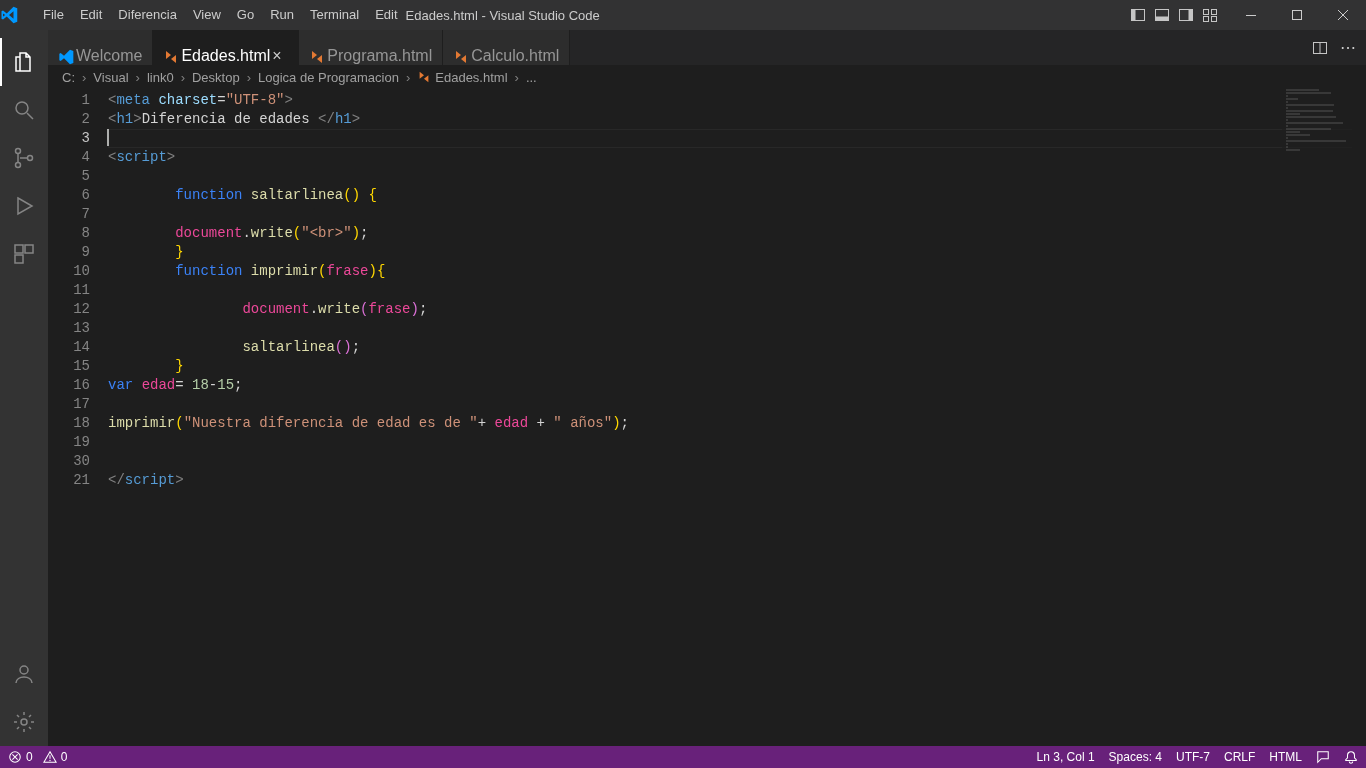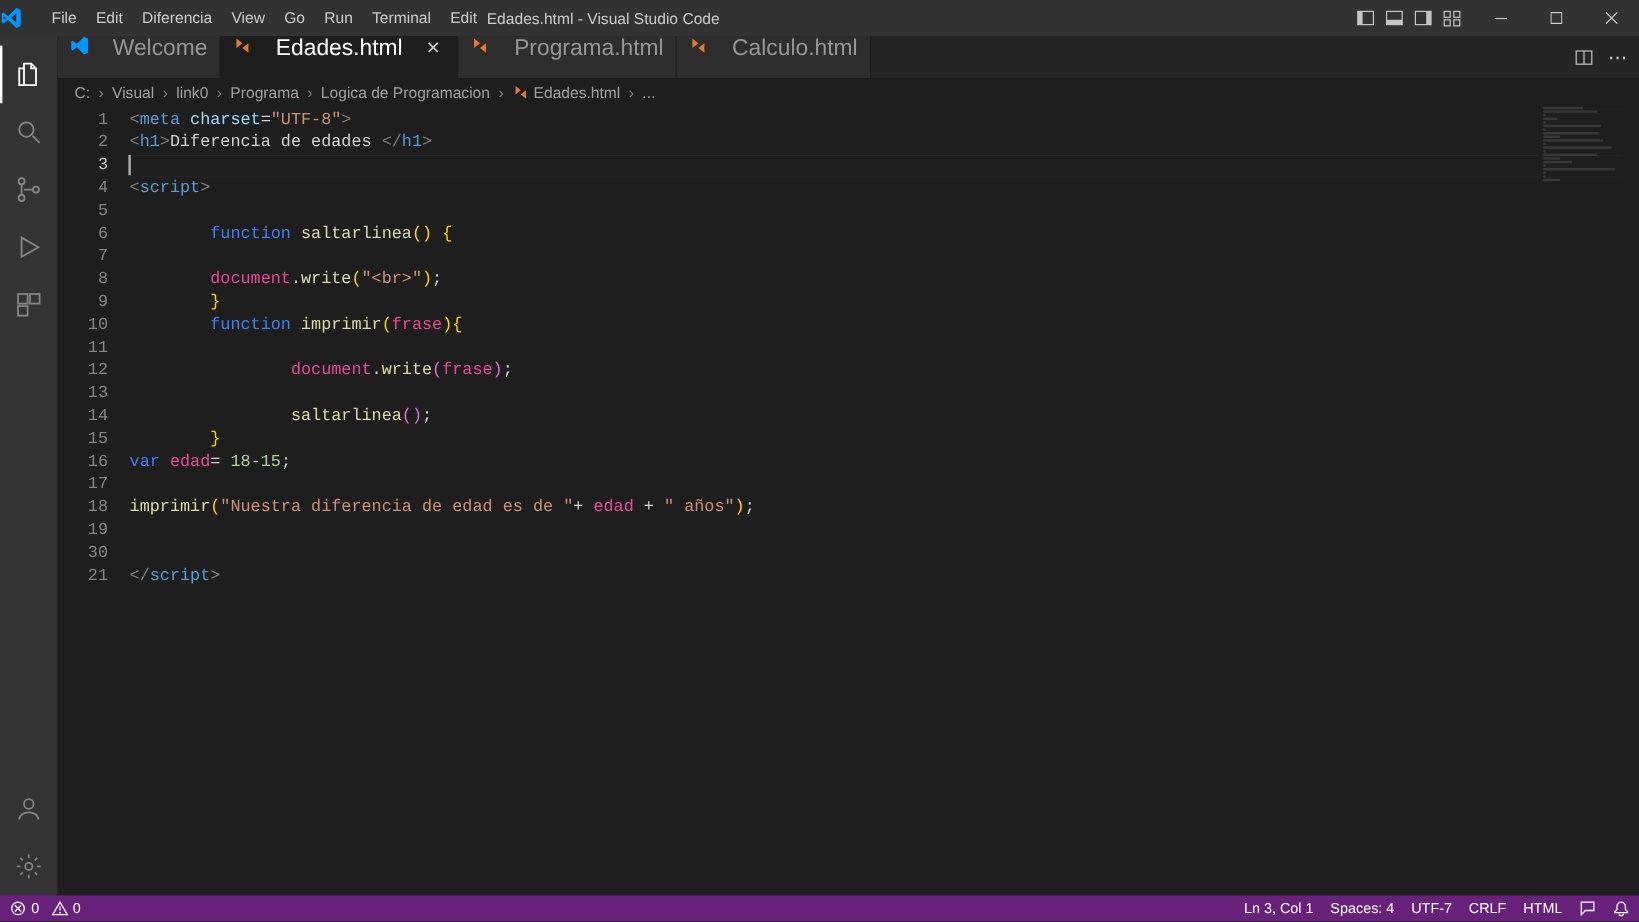--- a/index.html
+++ b/index.html
@@ -91,27 +91,27 @@
   min-width: 0;
 }
 
 .tabs {
   height: 35px;
   background: #252526;
   display: flex;
   align-items: stretch;
 }
 .tab {
-  display: flex; align-items: flex-start;
+  display: flex; align-items: flex-end;
   padding: 0 10px;
   background: #2d2d2d;
   color: #969696;
   border-right: 1px solid #1e1e1e;
-  gap: 20px;
-  font-size: 19px;
+  gap: 2px;
+  font-size: 16px;
 }
 .tab.active {
   background: #1e1e1e;
   color: #ffffff;
 }
 .tab .tab-icon {
   width: 16px; height: 16px;
   display: inline-flex; align-items:center; justify-content:center;
 }
 .tab .close {
@@ -386,21 +386,21 @@
       </div>
     </div>
 
     <div class="breadcrumbs">
       <span>C:</span>
         <span class="sep">›</span>
       <span>Visual</span>
         <span class="sep">›</span>
       <span>link0</span>
         <span class="sep">›</span>
-      <span>Programa</span>
+      <span>Desktop</span>
         <span class="sep">›</span>
       <span>Logica de Programacion</span>
         <span class="sep">›</span>
       <span class="bc-icon">
           <svg width="14" height="14" viewBox="0 0 16 16">
             <path fill="#e37933" d="M3 2l5 4-5 4V2zm10 12l-5-4 5-4v8z"></path>
           </svg>
         </span>
       <span>Edades.html</span>
         <span class="sep">›</span>

